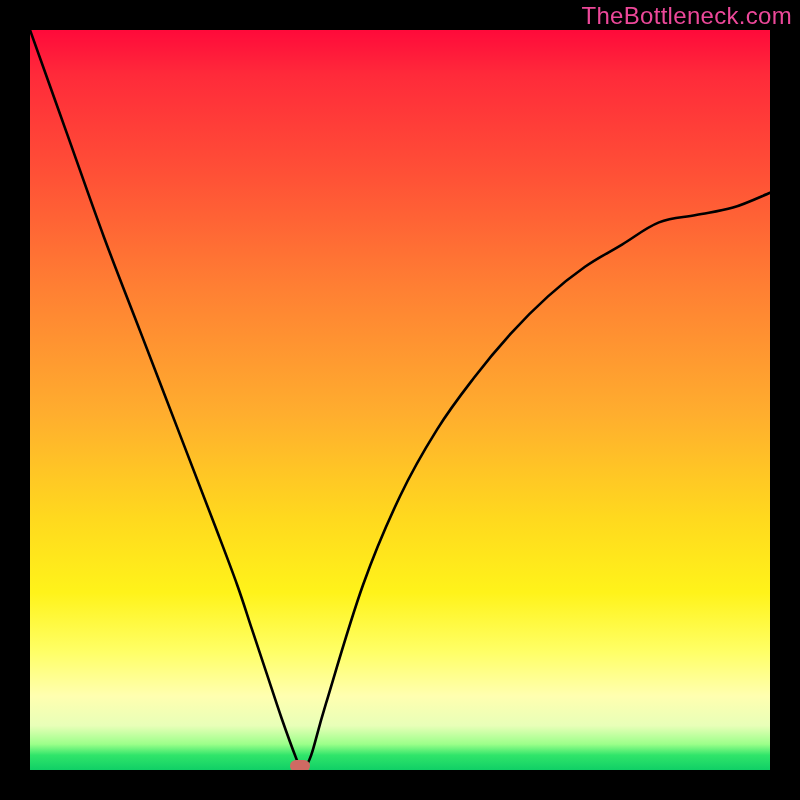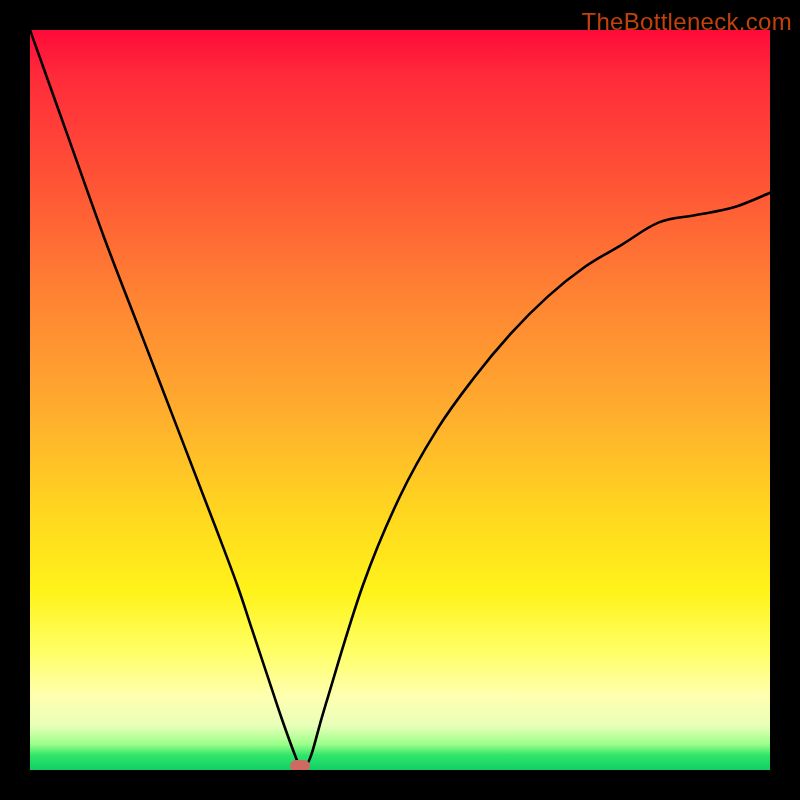--- a/index.html
+++ b/index.html
@@ -12,23 +12,23 @@
     font-family: Arial, Helvetica, sans-serif;
   }
   .frame {
     position: relative;
     width: 800px;
     height: 800px;
     background: #000;
   }
   .watermark {
     position: absolute;
-    top: 8px;
+    top: 2px;
     right: 8px;
-    color: #c2410c;
+    color: #ec4899;
     font-size: 24px;
     font-weight: 400;
     letter-spacing: 0.3px;
     z-index: 10;
   }
   .plot-area {
     position: absolute;
     left: 30px;
     top: 30px;
     width: 740px;

